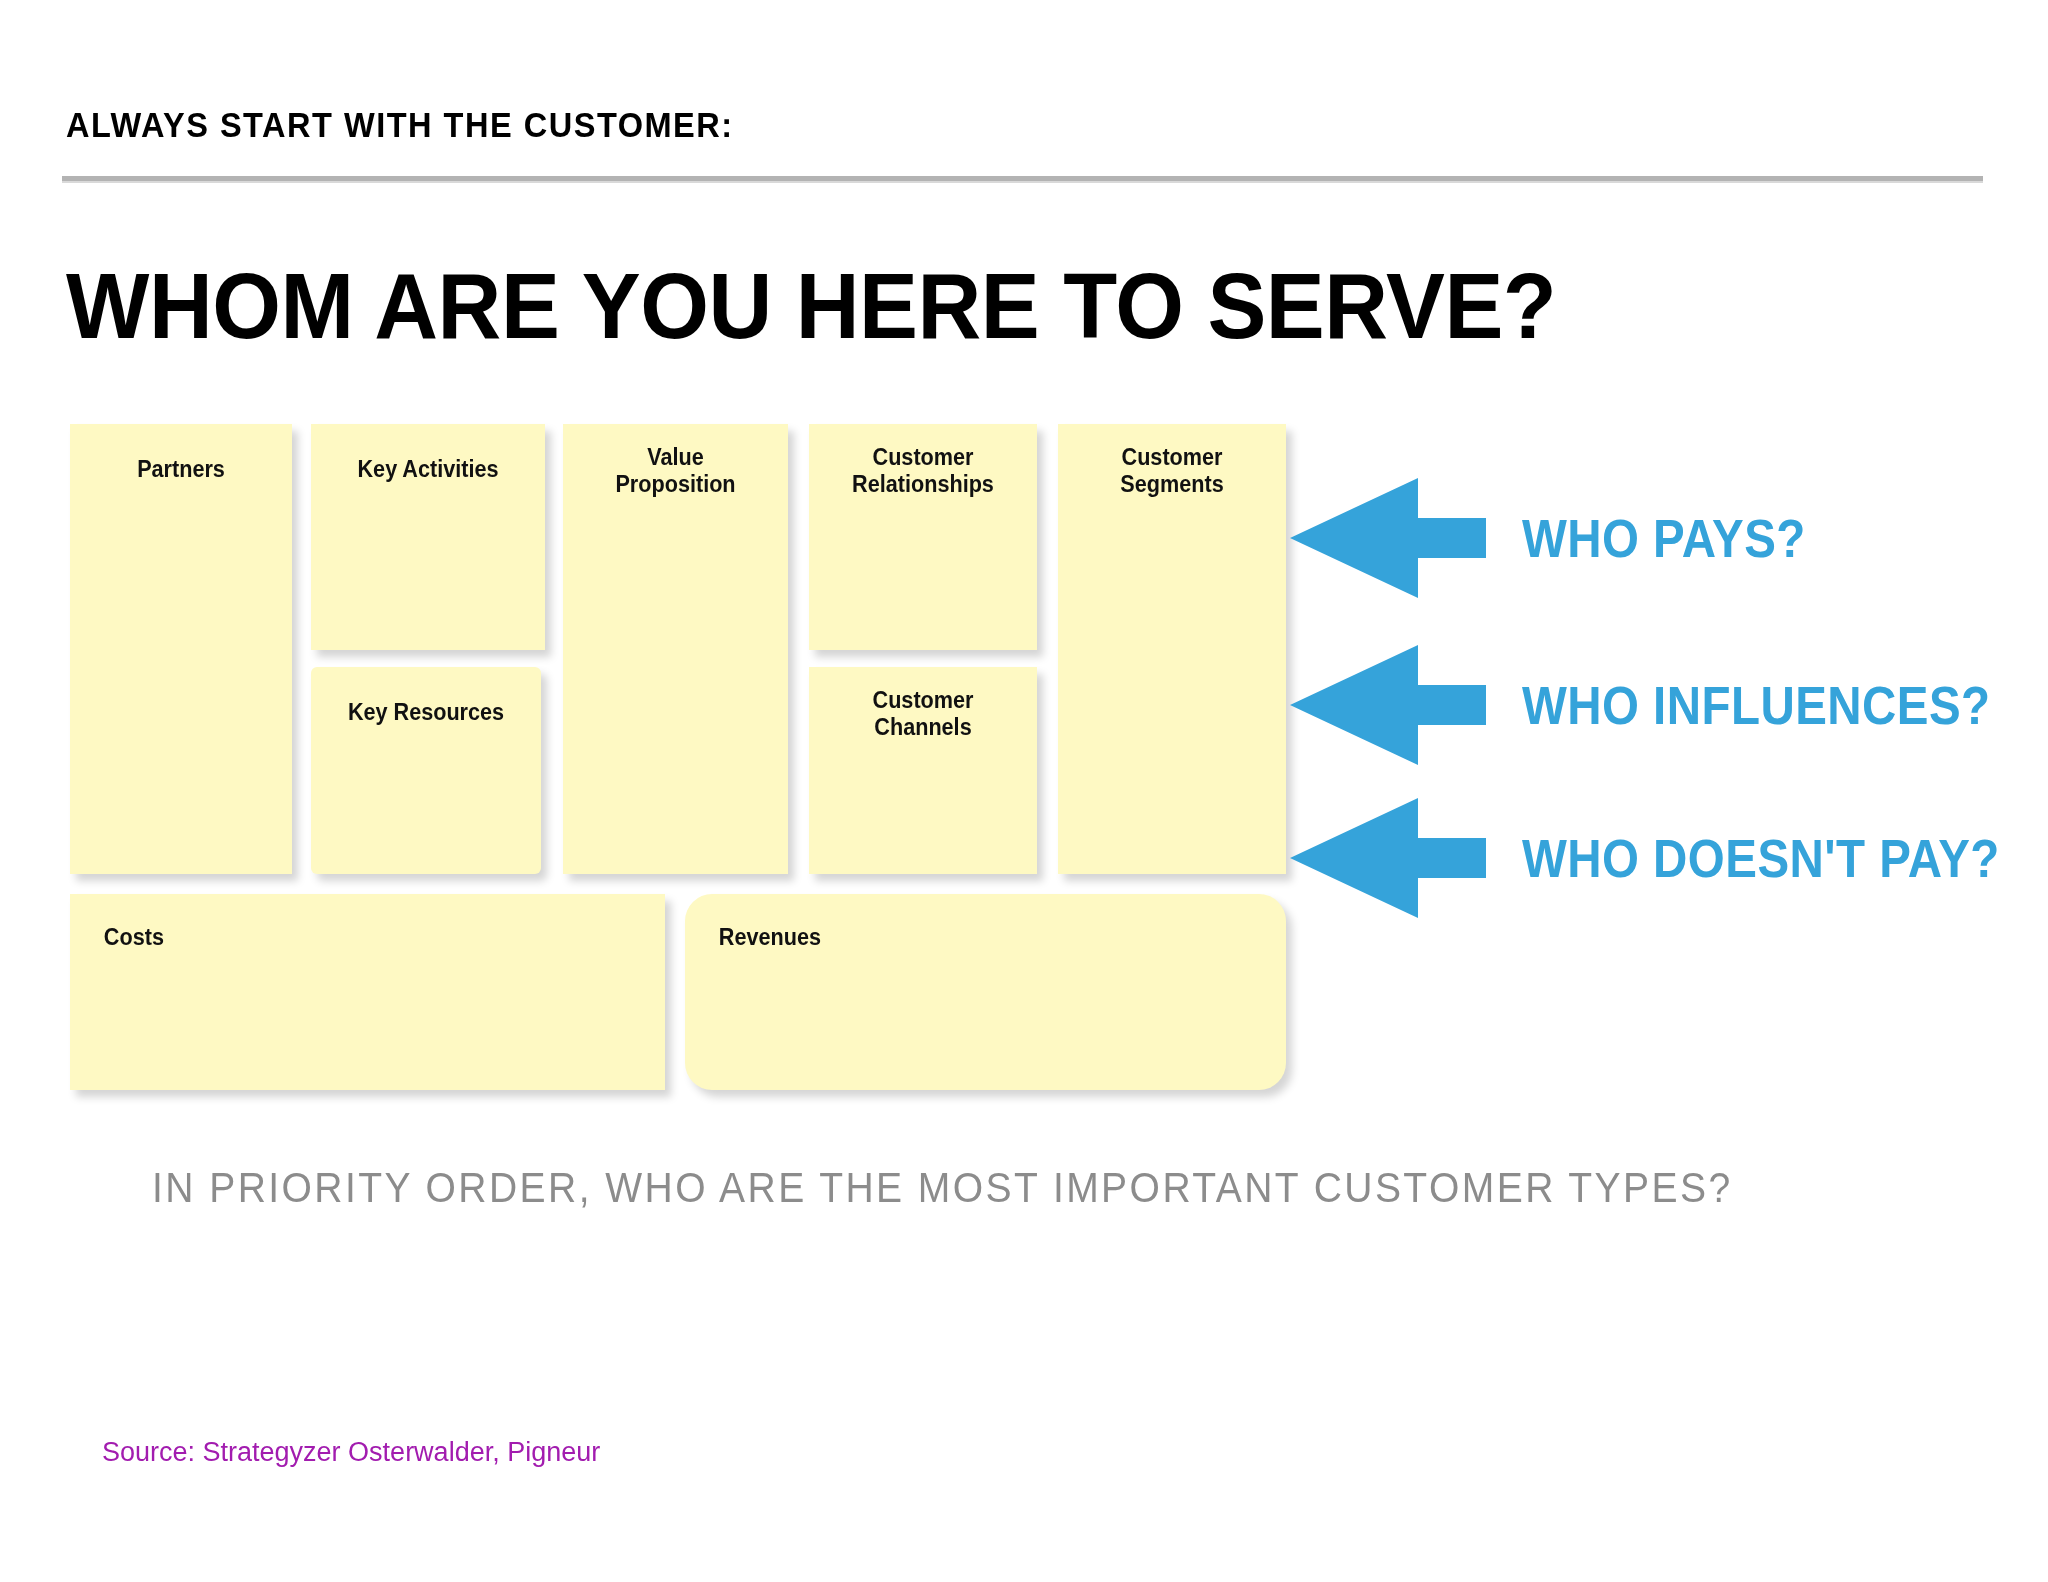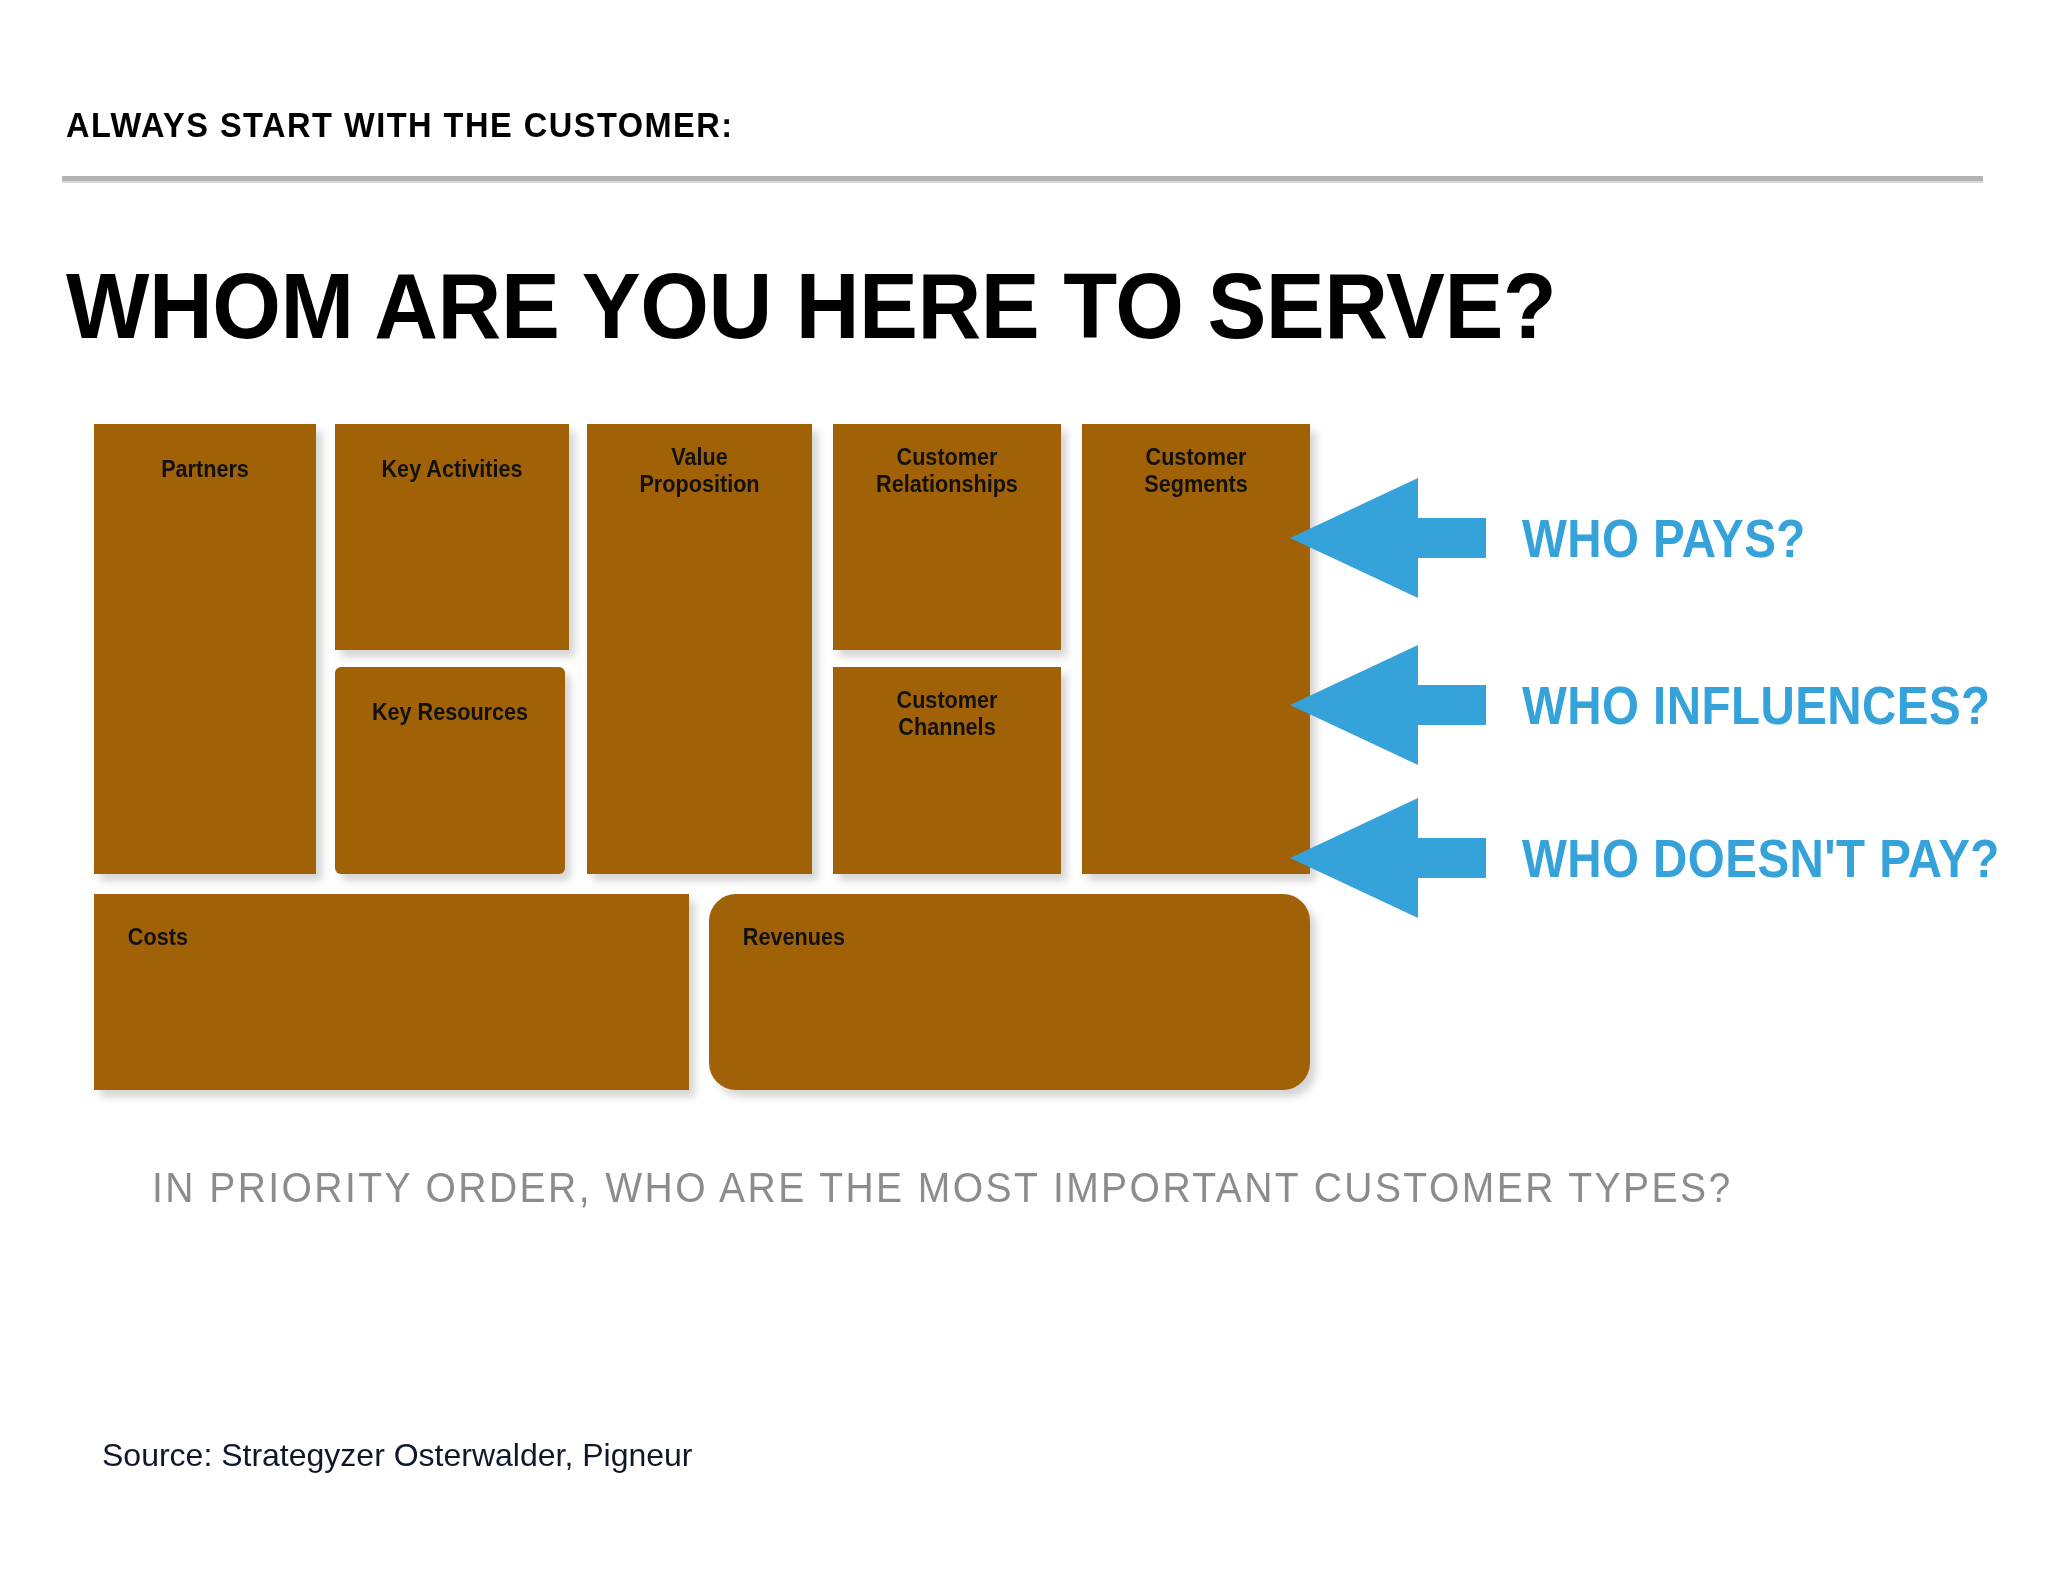--- a/index.html
+++ b/index.html
@@ -55,24 +55,23 @@
   
   #canvas-area {
     position: absolute;
     left: 0;
     top: 0;
     width: 2048px;
     height: 1582px;
   }
   .bmc-block {
     position: absolute;
-    background: #a16207;
+    background: #fef9c3;
     box-shadow: 6px 7px 8px rgba(0,0,0,0.17);
     box-sizing: border-box;
-    margin-left: 24px;
   }
   .bmc-label {
     position: absolute;
     left: 0;
     right: 0;
     font-size: 23px;
     font-weight: bold;
     color: #111111;
     line-height: 1.17;
     white-space: pre-line;
@@ -116,23 +115,23 @@
     letter-spacing: 2.6px;
     color: #8c8c8c;
     white-space: nowrap;
     transform: scaleX(0.93);
     transform-origin: left center;
   }
   #source-note {
     position: absolute;
     left: 102px;
     top: 1437px;
-    font-size: 32px;
+    font-size: 27px;
     font-weight: normal;
-    color: #0f172a;
+    color: #a21caf;
     white-space: nowrap;
   }
 </style>
 </head>
 <body>
 
 <div id="eyebrow">ALWAYS START WITH THE CUSTOMER:</div>
 
 <div id="header-rule"></div>
 

